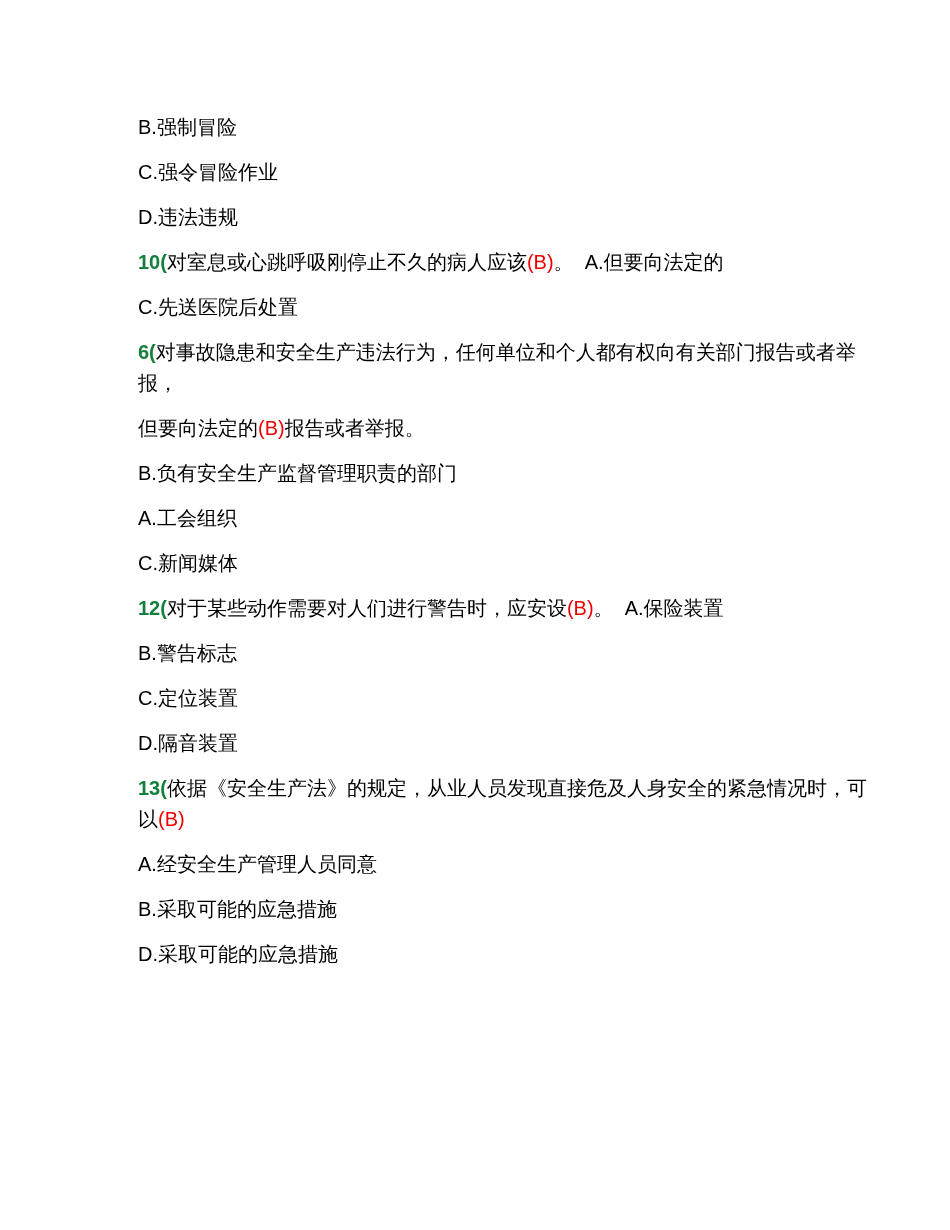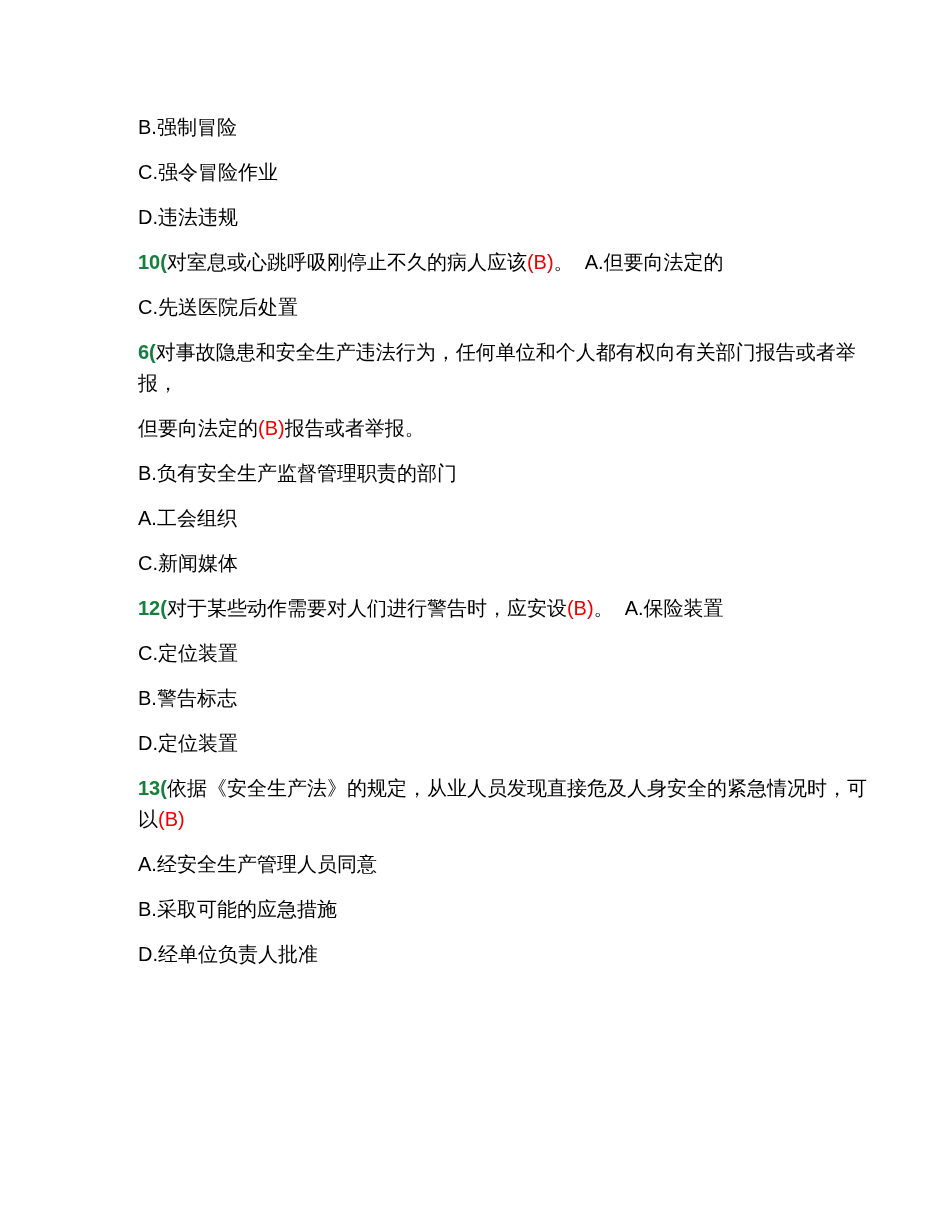--- a/index.html
+++ b/index.html
@@ -57,31 +57,31 @@
     <p class="line"><span class="seg">但要向法定的</span><span class="seg c-red">(B)</span><span class="seg">报告或者举报。</span></p>
 
     <p class="line"><span class="seg">B.负有安全生产监督管理职责的部门</span></p>
 
     <p class="line"><span class="seg">A.工会组织</span></p>
 
     <p class="line"><span class="seg">C.新闻媒体</span></p>
 
     <p class="line"><span class="seg c-blue">12(</span><span class="seg">对于某些动作需要对人们进行警告时，应安设</span><span class="seg c-red">(B)</span><span class="seg">。  A.保险装置</span></p>
 
+    <p class="line"><span class="seg">B.警告标志</span></p>
+
     <p class="line"><span class="seg">C.定位装置</span></p>
 
-    <p class="line"><span class="seg">B.警告标志</span></p>
-
-    <p class="line"><span class="seg">D.定位装置</span></p>
+    <p class="line"><span class="seg">D.隔音装置</span></p>
 
     <p class="line"><span class="seg c-blue">13(</span><span class="seg">依据《安全生产法》的规定，从业人员发现直接危及人身安全的紧急情况时，可
 以</span><span class="seg c-red">(B)</span></p>
 
 
     <p class="line"><span class="seg">A.经安全生产管理人员同意</span></p>
 
     <p class="line"><span class="seg">B.采取可能的应急措施</span></p>
 
 
-    <p class="line"><span class="seg">D.经单位负责人批准</span></p>
+    <p class="line"><span class="seg">D.采取可能的应急措施</span></p>
 
   </div>
 </div>
 
 </body></html>

